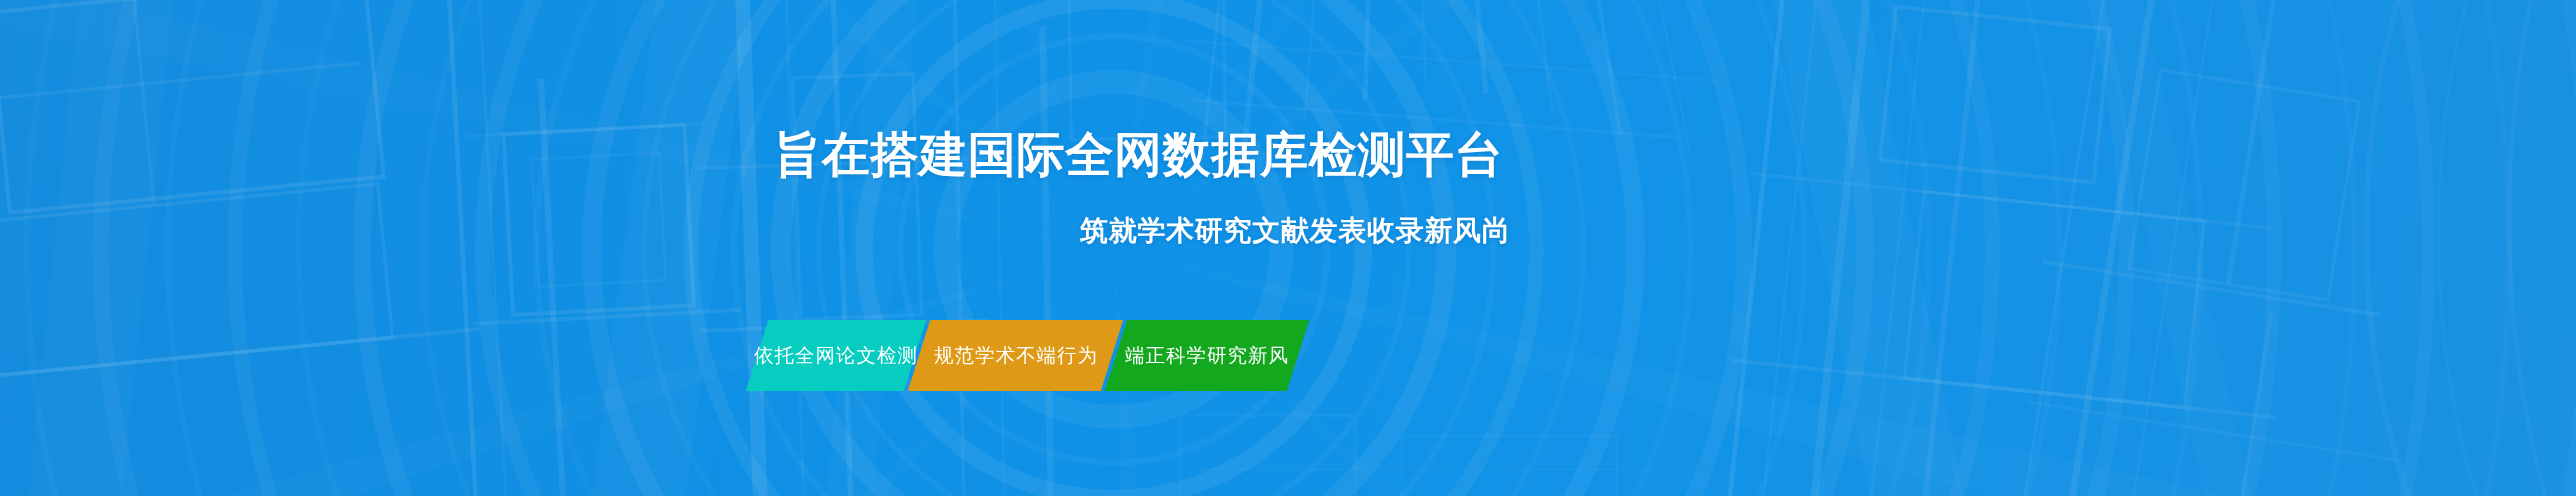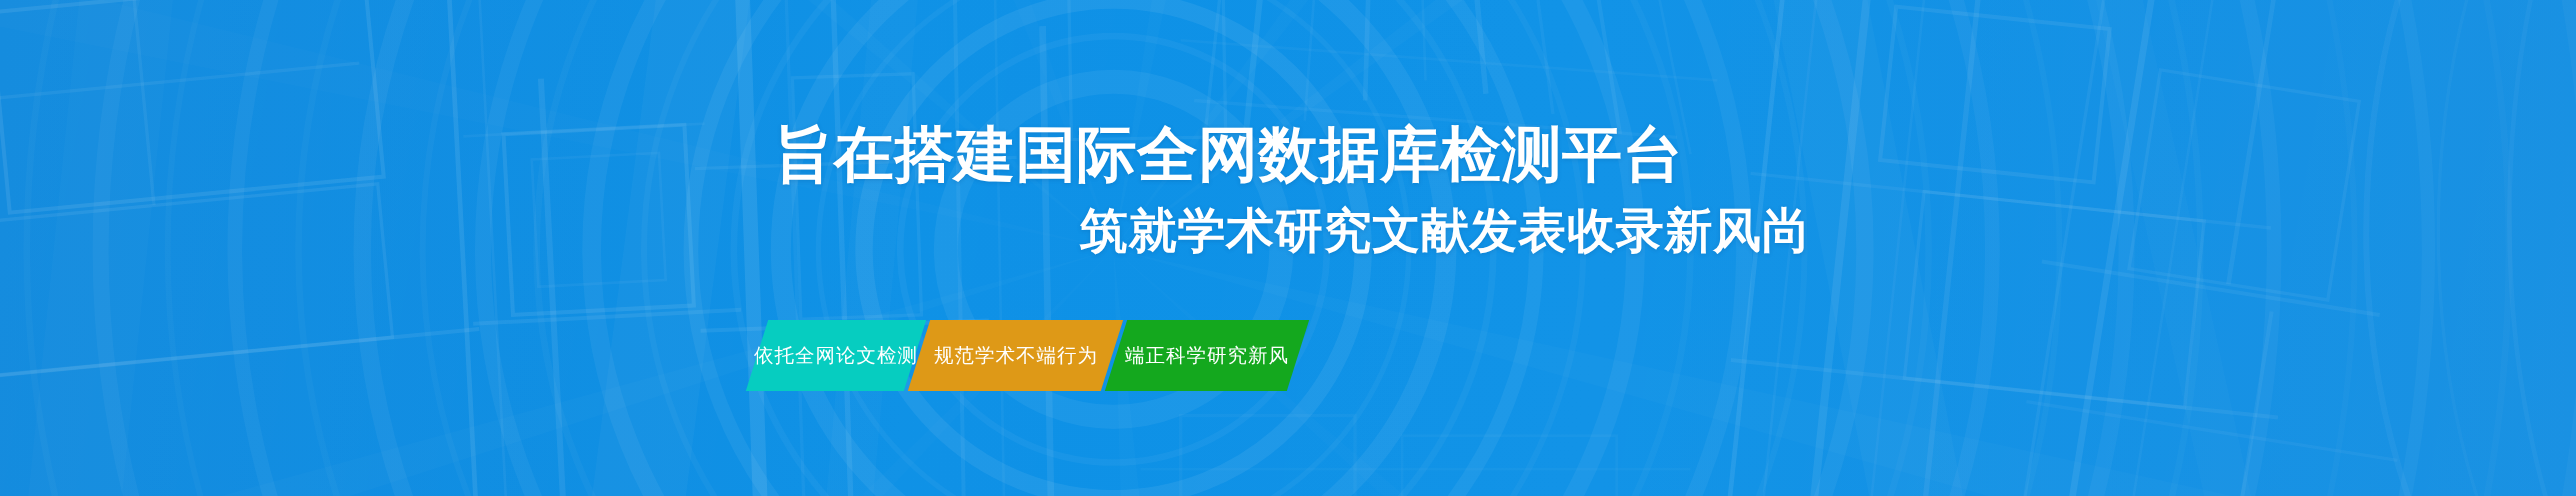--- a/index.html
+++ b/index.html
@@ -38,22 +38,22 @@
     width:2576px;
     color:#ffffff;
   }
   .hl-line {
     position:absolute;
     white-space:nowrap;
     font-weight:700;
     letter-spacing:0.7px;
     text-shadow:0 1.3px 4px rgba(0,60,120,0.20);
   }
-  .hl-line-1 { left:773px; top:131px; font-size:60px; line-height:48px; }
-  .hl-line-2 { left:1080px; top:207px; font-size:48px; line-height:48px; }
+  .hl-line-1 { left:773px; top:131px; font-size:48px; line-height:48px; }
+  .hl-line-2 { left:1080px; top:207px; font-size:28px; line-height:48px; }
 
   
   .tagstrip {
     position:absolute;
     left:757px; top:320px;
     height:71px;
     display:flex;
     align-items:stretch;
   }
   .tag {

